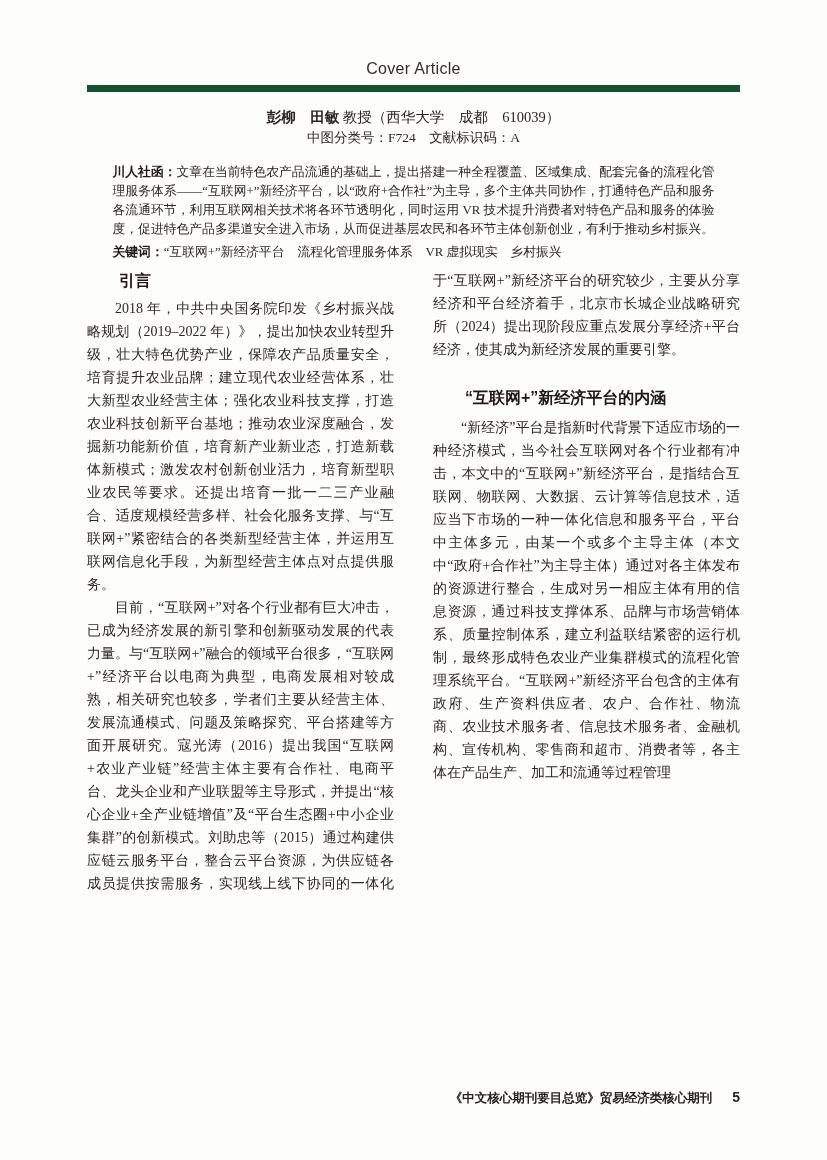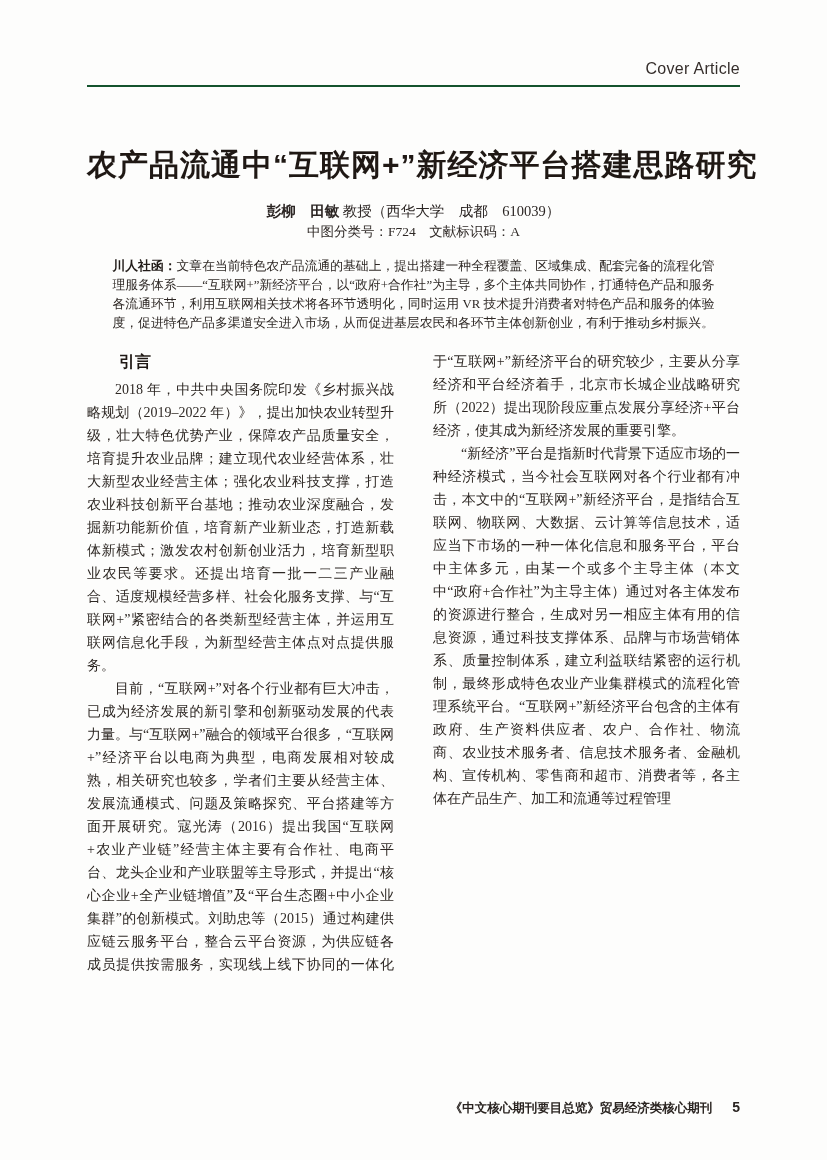--- a/index.html
+++ b/index.html
@@ -9,23 +9,23 @@
     margin:0 auto;
     background:#fdfdfc;
     overflow:hidden;
     box-sizing:border-box;
     padding:60px 87px 0 87px;
     color:#2b2523;
     font-family:"Liberation Serif", serif;
   }
   
   .hdr{
-    text-align:right;
+    text-align:center;
     padding-bottom:7px;
-    border-bottom:2px solid #14532d;
+    border-bottom:7px solid #14532d;
   }
   .hdr-label{
     font-family:"Liberation Sans", sans-serif;
     font-size:16px;
     color:#352e2b;
     letter-spacing:.3px;
   }
   
   .title{
     margin-top:58px;
@@ -75,21 +75,21 @@
   .abs .lab{
     font-family:"Liberation Sans", sans-serif;
     font-weight:bold;
     color:#211b18;
   }
   .kw{margin-top:3px;}
   
   .cols{
     display:flex;
     gap:39px;
-    margin-top:17px;
+    margin-top:7px;
     height:622px;
     overflow:hidden;
   }
   .col{
     width:315px;
     font-size:14px;
     line-height:23px;
     text-align:justify;
     color:#2e2824;
   }
@@ -101,61 +101,64 @@
     font-size:16px;
     color:#1f1814;
     text-indent:2em;
     margin:0 0 5px 0;
   }
   .h2.inner{margin-top:25px;margin-bottom:7px;}
   
   .footer{
     position:absolute;
     right:87px;
-    bottom:43px;
+    bottom:53px;
     font-family:"Liberation Sans", sans-serif;
     font-weight:bold;
     font-size:12.5px;
     color:#2a2421;
     display:flex;
     align-items:baseline;
     gap:20px;
   }
   .footer .pn{font-size:14px;}
 </style>
 </head>
 <body>
 
 <div class="page">
 
   <div class="hdr">
     <span class="hdr-label">Cover Article</span>
   </div>
 
-  <div class="title">农产品流通中“互联网+”新经济平台搭建思路研究</div>
 
   <div class="byline">
     <span class="names">彭柳　田敏</span>
     <span>教授（西华大学　成都　610039）</span>
   </div>
 
   <div class="fund-center">中图分类号：F724　文献标识码：A</div>
 
   <div class="abs">
     <span class="lab">川人社函：</span><span>文章在当前特色农产品流通的基础上，提出搭建一种全程覆盖、区域集成、配套完备的流程化管理服务体系——“互联网+”新经济平台，以“政府+合作社”为主导，多个主体共同协作，打通特色产品和服务各流通环节，利用互联网相关技术将各环节透明化，同时运用 VR 技术提升消费者对特色产品和服务的体验度，促进特色产品多渠道安全进入市场，从而促进基层农民和各环节主体创新创业，有利于推动乡村振兴。</span>
   </div>
+  <div class="abs kw">
+    <span class="lab">关键词：</span><span>“互联网+”新经济平台　流程化管理服务体系　VR 虚拟现实　乡村振兴</span>
+  </div>
 
   <div class="cols">
     <div class="col">
       <div class="h2" style="text-indent:2em;">引言</div>
       <p>2018 年，中共中央国务院印发《乡村振兴战略规划（2019–2022 年）》，提出加快农业转型升级，壮大特色优势产业，保障农产品质量安全，培育提升农业品牌；建立现代农业经营体系，壮大新型农业经营主体；强化农业科技支撑，打造农业科技创新平台基地；推动农业深度融合，发掘新功能新价值，培育新产业新业态，打造新载体新模式；激发农村创新创业活力，培育新型职业农民等要求。还提出培育一批一二三产业融合、适度规模经营多样、社会化服务支撑、与“互联网+”紧密结合的各类新型经营主体，并运用互联网信息化手段，为新型经营主体点对点提供服务。</p>
       <p>目前，“互联网+”对各个行业都有巨大冲击，已成为经济发展的新引擎和创新驱动发展的代表力量。与“互联网+”融合的领域平台很多，“互联网+”经济平台以电商为典型，电商发展相对较成熟，相关研究也较多，学者们主要从经营主体、发展流通模式、问题及策略探究、平台搭建等方面开展研究。寇光涛（2016）提出我国“互联网+农业产业链”经营主体主要有合作社、电商平台、龙头企业和产业联盟等主导形式，并提出“核心企业+全产业链增值”及“平台生态圈+中小企业集群”的创新模式。刘助忠等（2015）通过构建供应链云服务平台，整合云平台资源，为供应链各成员提供按需服务，实现线上线下协同的一体化运作。但当前经济平台还存在一些不足，如支付安全问题、农产品溯源问题、物流效率较低等，且大多农村地区特色产品流通渠道不通畅，流通环节不透明，除了极少数平台影响力大，大多数平台受众面小，产业链各主体分散，不能达到一站式、一体化平台管理服务。关</p>
     </div>
     <div class="col">
-      <p class="noindent">于“互联网+”新经济平台的研究较少，主要从分享经济和平台经济着手，北京市长城企业战略研究所（2022）提出现阶段应重点发展分享经济+平台经济，使其成为新经济发展的重要引擎。</p>
+      <p class="noindent">于“互联网+”新经济平台的研究较少，主要从分享经济和平台经济着手，北京市长城企业战略研究所（2024）提出现阶段应重点发展分享经济+平台经济，使其成为新经济发展的重要引擎。</p>
+      <div class="h2 inner">“互联网+”新经济平台的内涵</div>
       <p>“新经济”平台是指新时代背景下适应市场的一种经济模式，当今社会互联网对各个行业都有冲击，本文中的“互联网+”新经济平台，是指结合互联网、物联网、大数据、云计算等信息技术，适应当下市场的一种一体化信息和服务平台，平台中主体多元，由某一个或多个主导主体（本文中“政府+合作社”为主导主体）通过对各主体发布的资源进行整合，生成对另一相应主体有用的信息资源，通过科技支撑体系、品牌与市场营销体系、质量控制体系，建立利益联结紧密的运行机制，最终形成特色农业产业集群模式的流程化管理系统平台。“互联网+”新经济平台包含的主体有政府、生产资料供应者、农户、合作社、物流商、农业技术服务者、信息技术服务者、金融机构、宣传机构、零售商和超市、消费者等，各主体在产品生产、加工和流通等过程管理</p>
     </div>
   </div>
 
   <div class="footer">
     <span>《中文核心期刊要目总览》贸易经济类核心期刊</span>
     <span class="pn">5</span>
   </div>
 
 </div>

